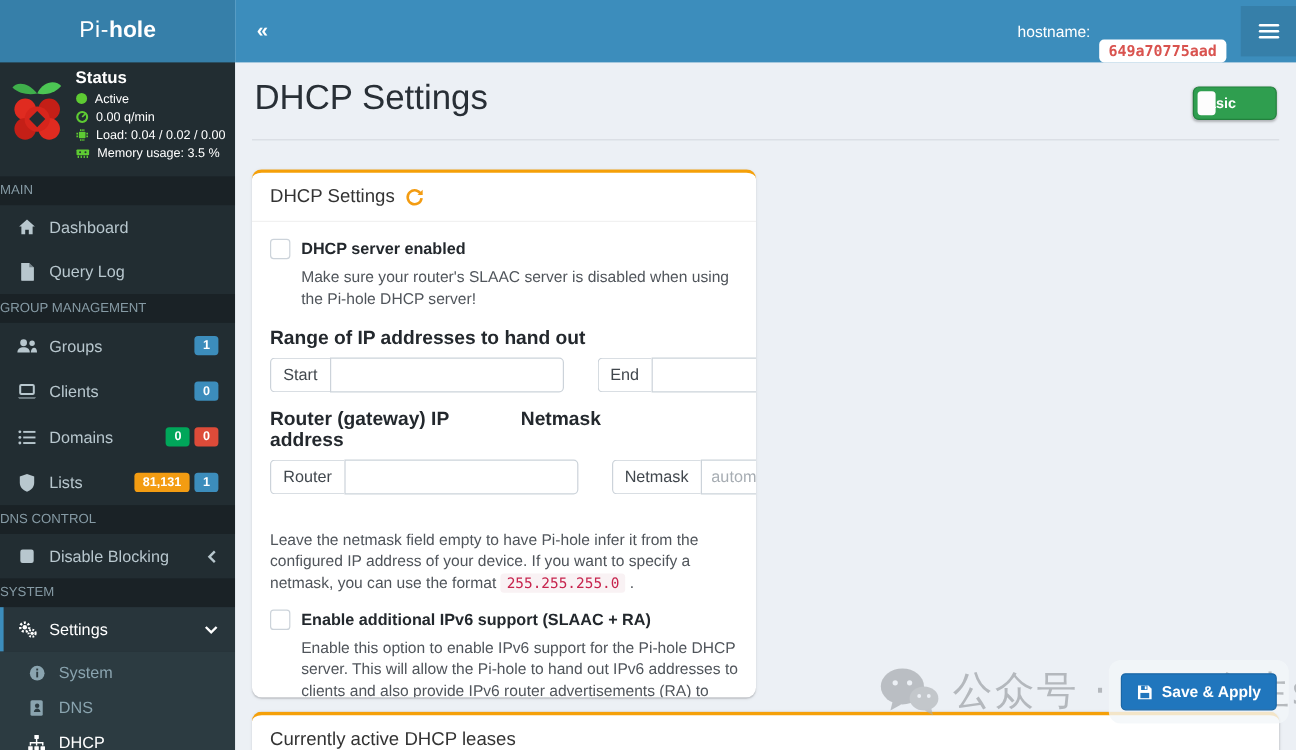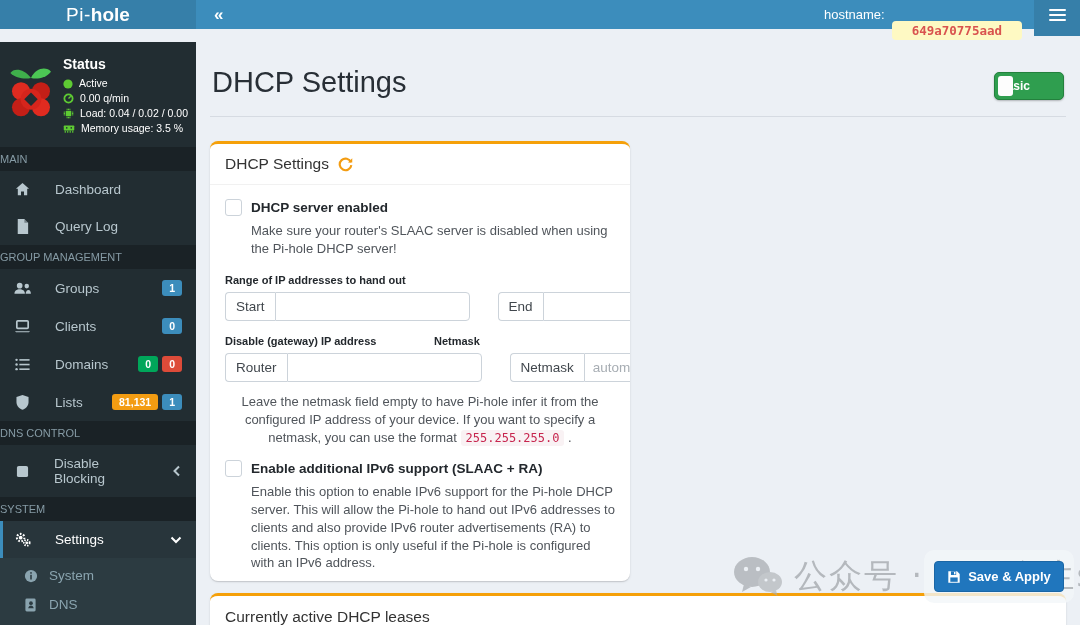--- a/index.html
+++ b/index.html
@@ -1,42 +1,42 @@
 <!DOCTYPE html>
 <html><head>
 <meta charset="utf-8">
 <style>
   * { margin:0; padding:0; box-sizing:border-box; }
   html,body { width:1080px; height:625px; overflow:hidden; background:#ecf0f5;
               font-family:"Liberation Sans", sans-serif; }
 
   
-  #topbar { position:absolute; top:0; left:0; width:1080px; height:29px; display:flex; z-index:10; }
+  #topbar { position:absolute; top:0; left:0; width:1080px; height:52px; display:flex; z-index:10; }
   .logo { width:196px; background:#367fa9; color:#fff; display:flex; align-items:center; justify-content:center; font-size:19px; }
   .logo .thin { font-weight:300; letter-spacing:.5px; }
   .logo .bold { font-weight:700; }
   .navrest { flex:1; background:#3c8dbc; display:flex; align-items:center; color:#fff; }
   .collapse-btn { padding:0 18px; font-size:17px; font-weight:700; cursor:pointer; }
   .nav-spacer { flex:1; }
   .hostname { font-size:13px; display:flex; align-items:center; gap:7px; margin-right:12px; }
-  .hostname .val { background:#fef9c3; color:#d9534f; font-family:"DejaVu Sans Mono", monospace;
-                   font-size:12.5px; font-weight:700; padding:2px 20px; border-radius:4px;margin-top:32px; }
+  .hostname .val { background:#ffffff; color:#d9534f; font-family:"DejaVu Sans Mono", monospace;
+                   font-size:12.5px; font-weight:700; padding:2px 8px; border-radius:4px;margin-top:32px; }
   .burger { width:46px; height:42px; background:#367fa9; display:flex; flex-direction:column;
             justify-content:center; align-items:center; gap:3px; cursor:pointer; }
   .burger span { width:17px; height:2px; background:#fff; border-radius:1px; }
 
   
   #sidebar { position:absolute; top:42px; left:0; width:196px; height:583px; background:#222d32; overflow:hidden; }
   .status-panel { display:flex; align-items:flex-start; gap:7px; padding:10px 8px 10px 6px; }
   .status-info { padding-top:4px; }
   .stitle { color:#fff; font-weight:700; font-size:14px; margin-bottom:5px; }
-  .srow { display:flex; align-items:flex-end; gap:6px; color:#fff; font-size:10.5px; margin-bottom:3px; white-space:nowrap; }
+  .srow { display:flex; align-items:flex-start; gap:6px; color:#fff; font-size:10.5px; margin-bottom:3px; white-space:nowrap; }
   .srow svg { flex:0 0 auto; color:#5ecb33; }
   .menu-header { background:#1a2226; color:#869ba5; font-size:11px; padding:6px 0; }
-  .mi { display:flex; align-items:center; gap:24px; padding:11px 14px 11px 11px; color:#b8c7ce;
+  .mi { display:flex; align-items:center; gap:10px; padding:11px 14px 11px 11px; color:#b8c7ce;
         font-size:13.5px; cursor:pointer; border-left:3px solid transparent; }
   .mi .ic { width:17px; display:flex; justify-content:center; color:#b8c7ce; }
   .badges { margin-left:auto; display:flex; gap:4px; }
   .badge { font-size:10.5px; font-weight:700; color:#fff; padding:2px 7px; border-radius:3px; }
   .badge.blue{background:#3c8dbc} .badge.green{background:#00a65a}
   .badge.red{background:#dd4b39}  .badge.orange{background:#f39c12}
   .mi.active-parent { border-left-color:#3c8dbc; background:#28353b; color:#fff; }
   .mi.active-parent .ic { color:#fff; }
   .chev { margin-left:auto; display:flex; color:inherit; }
   .submenu { background:#2c3b41; padding:3px 0 0 0; }
@@ -60,32 +60,32 @@
           box-shadow:0 1px 1px rgba(0,0,0,.12), 0 1px 3px rgba(0,0,0,.08); }
   #dhcp-card { width:420px; margin-top:24px; height:440px; overflow:hidden; }
   .card-header { display:flex; align-items:center; gap:9px; padding:11px 15px; font-size:15.5px; color:#333;
                  border-bottom:1px solid #f1f1f1; }
   .refresh { display:flex; cursor:pointer; }
   .card-body { padding:14px 15px 16px; }
   .cb-row { display:flex; align-items:center; gap:9px; }
   .checkbox { width:17px; height:17px; border:1px solid #ccd3da; border-radius:3px; background:#fff; cursor:pointer; flex:0 0 auto; }
   .cb-label { font-size:13.5px; font-weight:700; color:#23282d; }
   .help { margin:6px 0 0 26px; font-size:13px; color:#50555b; line-height:1.38; max-width:364px; }
-  .sec-label { margin-top:16px; font-size:11px; font-weight:700; color:#23282d; }
+  .sec-label { margin-top:16px; font-size:16px; font-weight:700; color:#23282d; }
   .grid2 { display:grid; grid-template-columns:1fr 1fr; column-gap:28px; }
   .grid2.inputs { margin-top:6px; }
   .grid2.labels { margin-top:0; }
   .grid2.labels .sec-label { margin-top:14px; }
   .igroup { display:flex; height:29px; }
   .iaddon { display:flex; align-items:center; padding:0 10px; border:1px solid #ccd3da; border-right:none;
             border-radius:4px 0 0 4px; font-size:13.5px; color:#41474d; background:#fff; white-space:nowrap; }
   .itext { flex:1; min-width:0; border:1px solid #ccd3da; border-radius:0 4px 4px 0; padding:0 8px;
            font-size:13.5px; color:#333; background:#fff; outline:none; font-family:"Liberation Sans", sans-serif; }
   .itext::placeholder { color:#a7adb3; }
-  .note { margin-top:11px; font-size:13px; color:#50555b; line-height:1.38; max-width:396px;text-align:center; }
+  .note { margin-top:29px; font-size:13px; color:#50555b; line-height:1.38; max-width:396px; }
   code.ip { font-family:"DejaVu Sans Mono", monospace; font-size:12px; color:#c7254e; background:#f9f2f4;
             padding:1px 5px; border-radius:3px; }
   .mt13 { margin-top:13px; }
 
   #leases-card { margin-top:12px; border-radius:8px 8px 0 0; }
   #leases-card .card-header { border-bottom:none; padding:12px 15px; }
 
   .savebar { position:absolute; right:6px; top:508px; width:150px; background:rgba(243,246,249,.8);
              border-radius:10px; padding:11px 12px; display:flex; justify-content:center; }
   .save-btn { position:relative; z-index:2; background:#2076bd; border:1px solid #1a66a5; color:#fff;
@@ -348,21 +348,21 @@
           <span class="iaddon">Start</span>
           <input class="itext" value="" style="">
         </div>
         <div class="igroup">
           <span class="iaddon">End</span>
           <input class="itext" value="" style="">
         </div>
       </div>
 
       <div class="grid2 labels">
-        <div class="sec-label">Disable (gateway) IP address</div>
+        <div class="sec-label">Router (gateway) IP address</div>
         <div class="sec-label">Netmask</div>
       </div>
       <div class="grid2 inputs">
         <div class="igroup">
           <span class="iaddon">Router</span>
           <input class="itext" value="" style="">
         </div>
         <div class="igroup">
           <span class="iaddon">Netmask</span>
           <input class="itext" placeholder="automatic" style="">

